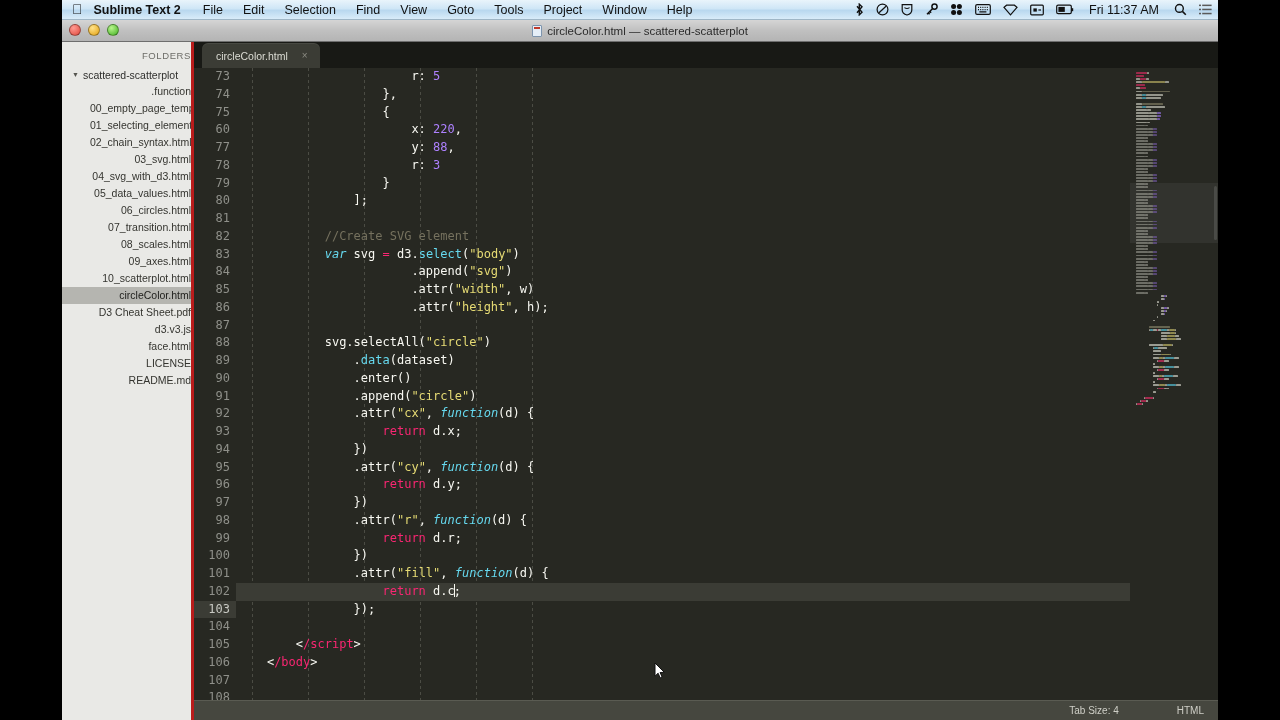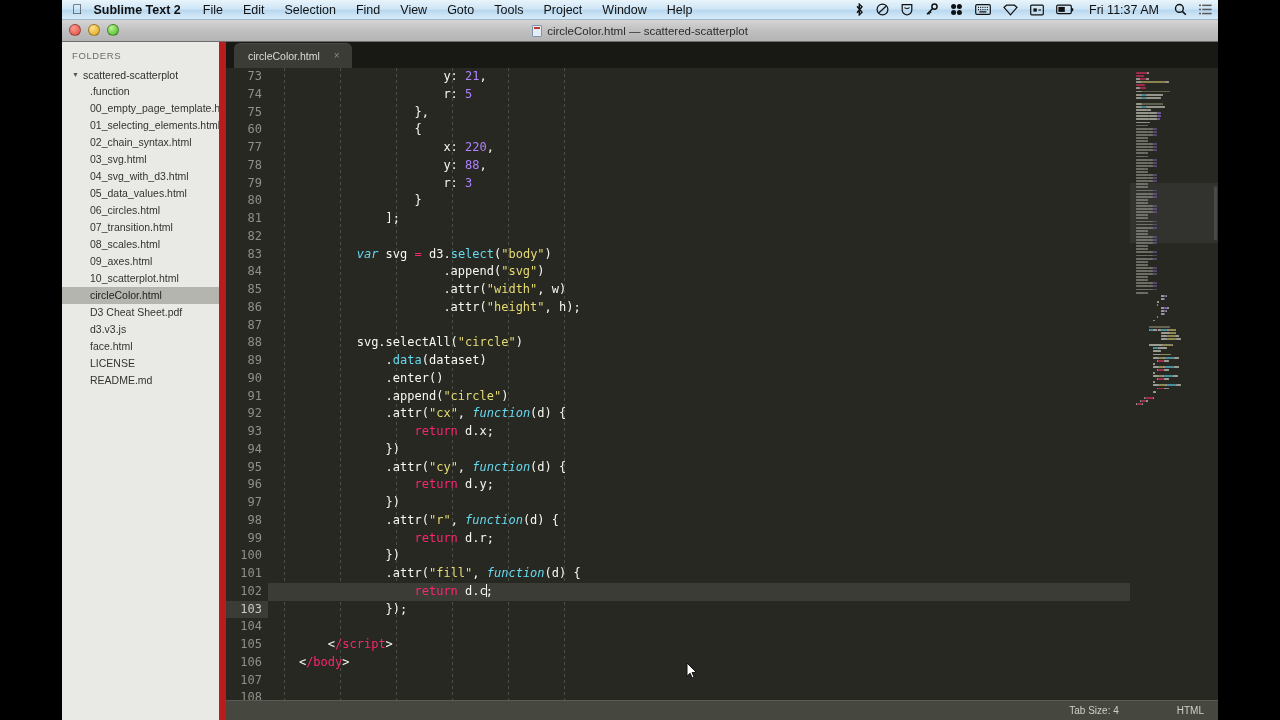--- a/index.html
+++ b/index.html
@@ -54,23 +54,23 @@
   }
   #titletext .ficon:after {
     content:""; position:absolute; left:1px; top:1px; width:6px; height:2px; background:#c0392b;
   }
 
   
   #wbody { position:relative; height:678px; display:flex; }
 
   
   #sidebar {
-    width:164px; background:#e9e9e6; border-right:7px solid #b91c1c;
+    width:132px; background:#e9e9e6; border-right:3px solid #b91c1c;
     padding-top:6px; font-size:10.5px; color:#3a3a38; overflow:hidden;
-    position:relative; z-index:5;
+    position:relative; z-index:5;text-align:right;
   }
   #sidebar .hdr {
     padding:2px 0 6px 10px; font-size:9.5px; letter-spacing:.6px;
     color:#6d6d68; font-weight:normal;
   }
   #sidebar .folder {
     padding:2px 0 2px 10px; display:flex; align-items:center; gap:4px;
     font-size:10.5px; color:#2f2f2d; white-space:nowrap;
   }
   #sidebar .tri { font-size:7px; color:#55554f; position:relative; top:-1px; }
@@ -364,30 +364,30 @@
             </div>
           <div class="guides">
             <i style="left:16px"></i>
               <i style="left:72px"></i>
               <i style="left:128px"></i>
             <i style="left:184px"></i>
               <i style="left:240px"></i>
               <i style="left:296px"></i>
           </div>
           <div id="code">
-              <div class="row"><span class="c-plain">                        y: </span><span class="c-number">21</span><span class="c-plain">,</span></div>
               <div class="row"><span class="c-plain">                        r: </span><span class="c-number">5</span></div>
               <div class="row"><span class="c-plain">                    },</span></div>
               <div class="row"><span class="c-plain">                    {</span></div>
               <div class="row"><span class="c-plain">                        x: </span><span class="c-number">220</span><span class="c-plain">,</span></div>
               <div class="row"><span class="c-plain">                        y: </span><span class="c-number">88</span><span class="c-plain">,</span></div>
               <div class="row"><span class="c-plain">                        r: </span><span class="c-number">3</span></div>
               <div class="row"><span class="c-plain">                    }</span></div>
               <div class="row"><span class="c-plain">                ];</span></div>
               <div class="row"></div>
+              <div class="row"><span class="c-comment">            //Create SVG element</span></div>
               <div class="row"><span class="c-plain">            </span><span class="c-storage">var</span><span class="c-plain"> svg </span><span class="c-kw">=</span><span class="c-plain"> d3.</span><span class="c-method">select</span><span class="c-plain">(</span><span class="c-string">"body"</span><span class="c-plain">)</span></div>
               <div class="row"><span class="c-plain">                        .append(</span><span class="c-string">"svg"</span><span class="c-plain">)</span></div>
               <div class="row"><span class="c-plain">                        .attr(</span><span class="c-string">"width"</span><span class="c-plain">, w)</span></div>
               <div class="row"><span class="c-plain">                        .attr(</span><span class="c-string">"height"</span><span class="c-plain">, h);</span></div>
               <div class="row"></div>
               <div class="row"><span class="c-plain">            svg.selectAll(</span><span class="c-string">"circle"</span><span class="c-plain">)</span></div>
               <div class="row"><span class="c-plain">                .</span><span class="c-method">data</span><span class="c-plain">(dataset)</span></div>
               <div class="row"><span class="c-plain">                .enter()</span></div>
               <div class="row"><span class="c-plain">                .append(</span><span class="c-string">"circle"</span><span class="c-plain">)</span></div>
               <div class="row"><span class="c-plain">                .attr(</span><span class="c-string">"cx"</span><span class="c-plain">, </span><span class="c-fn">function</span><span class="c-plain">(d) {</span></div>

